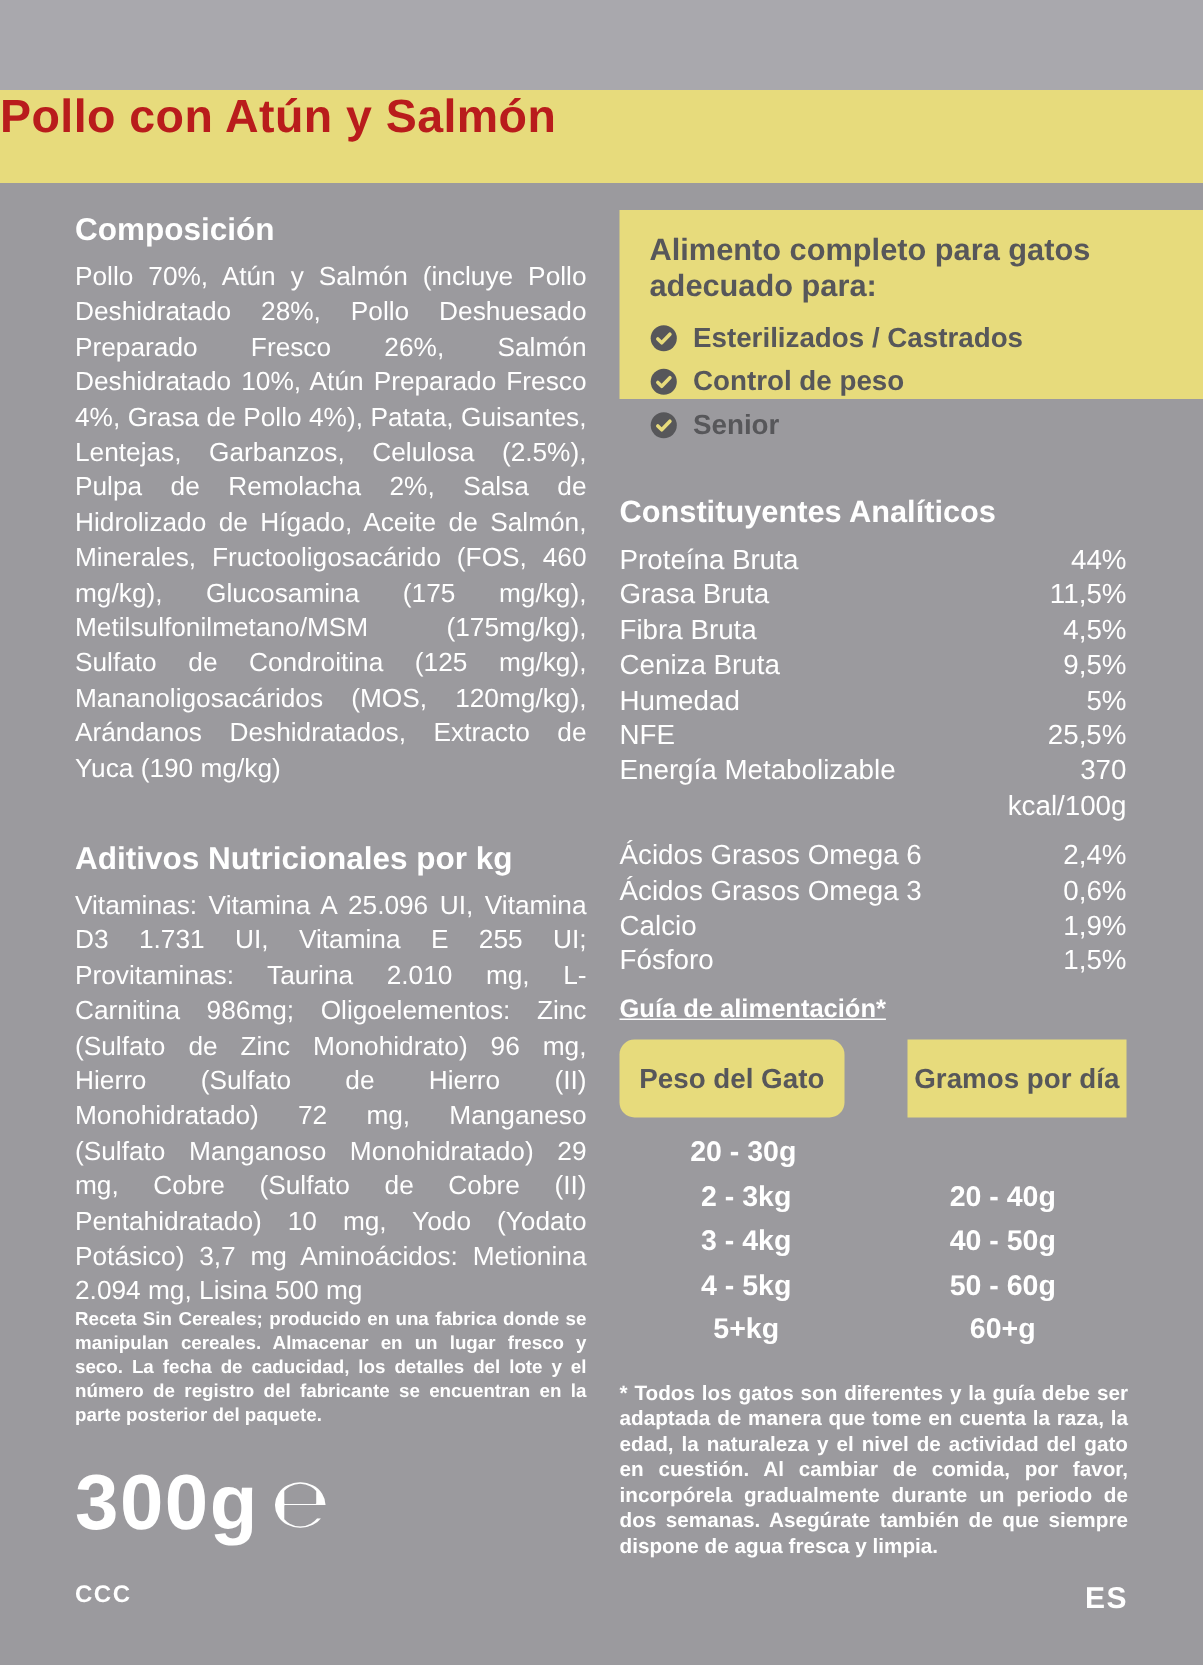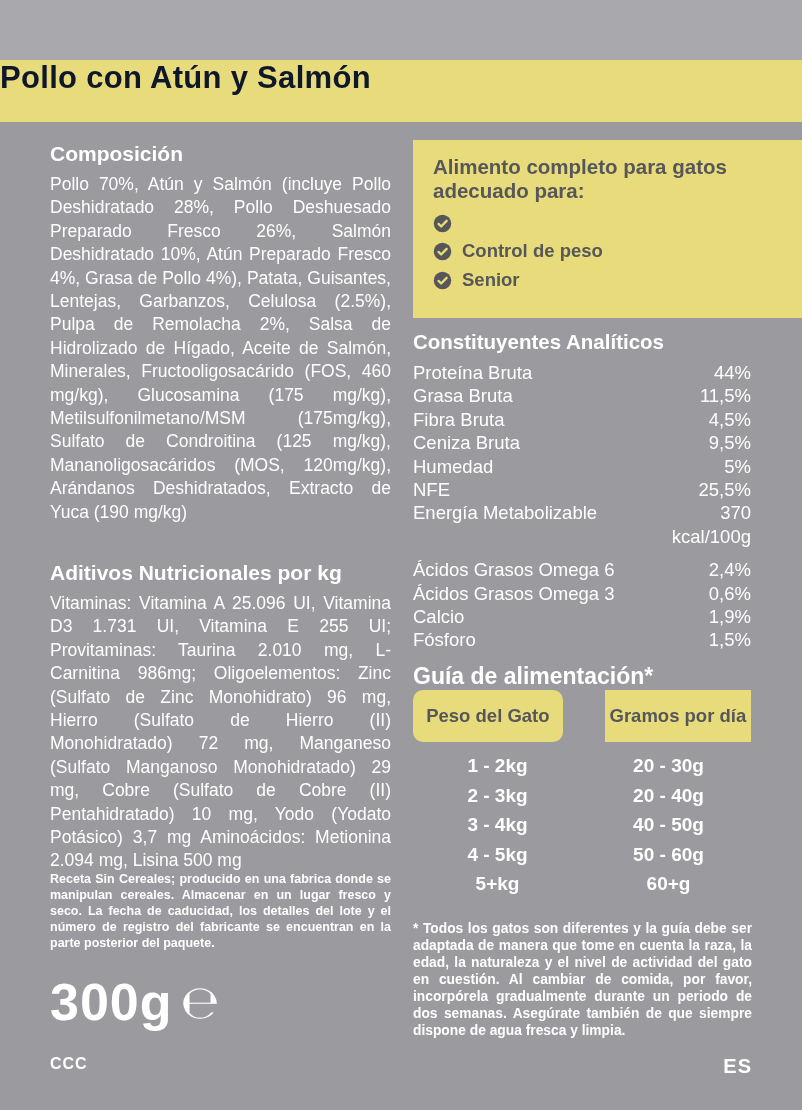--- a/index.html
+++ b/index.html
@@ -2,48 +2,48 @@
 <html><head>
 <meta charset="utf-8">
 <style>
   html,body{margin:0;padding:0;}
   body{width:802px;height:1110px;position:relative;overflow:hidden;
        background:#9b9a9e;font-family:"Liberation Sans",sans-serif;}
   .abs{position:absolute;}
   .top-strip{left:0;top:0;width:802px;height:60px;background:#a9a8ad;}
   .title-band{left:0;top:60px;width:802px;height:62px;background:#e7db7c;
 istency    display:flex;align-items:center;justify-content:center;}
-  .title-band h1{margin:0;font-size:31px;font-weight:bold;color:#0f172a;letter-spacing:.3px;}
+  .title-band h1{margin:0;font-size:31px;font-weight:bold;color:#b91c1c;letter-spacing:.3px;}
   
   .left-col{left:50px;top:142px;width:341px;color:#fff;}
   .sec-h{font-size:21px;font-weight:bold;margin:0 0 7px 0;color:#fff;}
   .body-txt{font-size:17.5px;line-height:23.4px;text-align:justify;margin:0;color:#fff;}
   .additives{left:50px;top:561px;width:341px;color:#fff;}
   .storage{left:50px;top:872px;width:341px;font-size:12.5px;line-height:15.9px;
            font-weight:600;text-align:justify;color:#fff;}
   .weight{left:50px;top:972px;color:#fff;display:flex;align-items:center;text-align:center;}
   .weight .val{font-size:52px;font-weight:bold;letter-spacing:1px;}
   .weight .esign{font-size:46px;font-weight:300;margin-left:8px;
                  font-family:"DejaVu Sans",sans-serif;line-height:1;}
   .brand-code{left:50px;top:1055px;font-size:16px;font-weight:bold;color:#fff;letter-spacing:1px;}
   .lang-code{right:50px;top:1055px;font-size:20px;font-weight:bold;color:#fff;letter-spacing:1px;}
   
-  .suit-box{left:413px;top:140px;width:389px;height:178px;background:#e7db7c;
+  .suit-box{left:413px;top:140px;width:389px;height:126px;background:#e7db7c;
             box-sizing:border-box;padding:15px 23px 0 20px;color:#57575a;}
   .suit-box .heading{font-size:20.5px;font-weight:bold;line-height:24px;margin:0 0 11px 0;max-width:330px;}
   .suit-item{display:flex;align-items:center;margin-bottom:7px;font-size:18.5px;font-weight:bold;}
   .suit-item svg{margin-right:10px;flex:0 0 auto;}
   .analytics{left:413px;top:330px;width:338px;color:#fff;}
   .analytics .sec-h{font-size:20.5px;margin-bottom:7px;}
   .arow{display:flex;justify-content:space-between;font-size:18.5px;line-height:23.4px;}
   .arow .lbl{text-align:left;}
   .arow .val{text-align:right;}
   .agap{height:10px;}
   .guide{left:413px;top:663px;width:338px;color:#fff;}
-  .guide .sec-h{font-size:23px;margin-bottom:0;}
+  .guide .sec-h{font-size:17px;margin-bottom:10px;text-decoration:underline;}
   .gtable-head{display:flex;}
   .gcell{background:#e7db7c;color:#57575a;font-size:18.5px;font-weight:bold;
          height:52px;display:flex;align-items:center;justify-content:center;}
   .gcell.c1{width:169px;margin-right:4px;border-radius:10px;}
   .gcell.c2{width:165px;margin-left:38px;}
   .grow{display:flex;font-size:19px;font-weight:bold;line-height:29.6px;}
   .grow .c1{width:169px;margin-right:4px;text-align:center;}
   .grow .c2{width:165px;text-align:center;}
   .grows{margin-top:9px;}
   .footnote{left:413px;top:920px;width:339px;font-size:13.8px;line-height:17px;
@@ -78,20 +78,21 @@
 <div class="abs brand-code">CCC</div>
 <div class="abs lang-code">ES</div>
 
 <div class="abs suit-box">
   <p class="heading">Alimento completo para gatos adecuado para:</p>
   <div class="suit-item">
     <svg width="19" height="19" viewBox="0 0 24 24">
         <circle cx="12" cy="12" r="11" fill="#57575a"></circle>
         <path d="M7 12.6l3.3 3.2L17.2 8.6" stroke="#e7db7c" stroke-width="3" fill="none" stroke-linecap="round" stroke-linejoin="round"></path>
       </svg>
+    <span>Esterilizados / Castrados</span>
   </div>
   <div class="suit-item">
     <svg width="19" height="19" viewBox="0 0 24 24">
         <circle cx="12" cy="12" r="11" fill="#57575a"></circle>
         <path d="M7 12.6l3.3 3.2L17.2 8.6" stroke="#e7db7c" stroke-width="3" fill="none" stroke-linecap="round" stroke-linejoin="round"></path>
       </svg>
     <span>Control de peso</span>
   </div>
   <div class="suit-item">
     <svg width="19" height="19" viewBox="0 0 24 24">
@@ -156,21 +157,20 @@
 </div>
 
 <div class="abs guide">
   <h2 class="sec-h">Guía de alimentación*</h2>
   <div class="gtable-head">
     <div class="gcell c1">Peso del Gato</div>
     <div class="gcell c2">Gramos por día</div>
   </div>
   <div class="grows">
     <div class="grow">
-        <span class="c1">1 - 2kg</span>
         <span class="c2">20 - 30g</span>
       </div>
     <div class="grow">
         <span class="c1">2 - 3kg</span>
         <span class="c2">20 - 40g</span>
       </div>
     <div class="grow">
         <span class="c1">3 - 4kg</span>
         <span class="c2">40 - 50g</span>
       </div>

